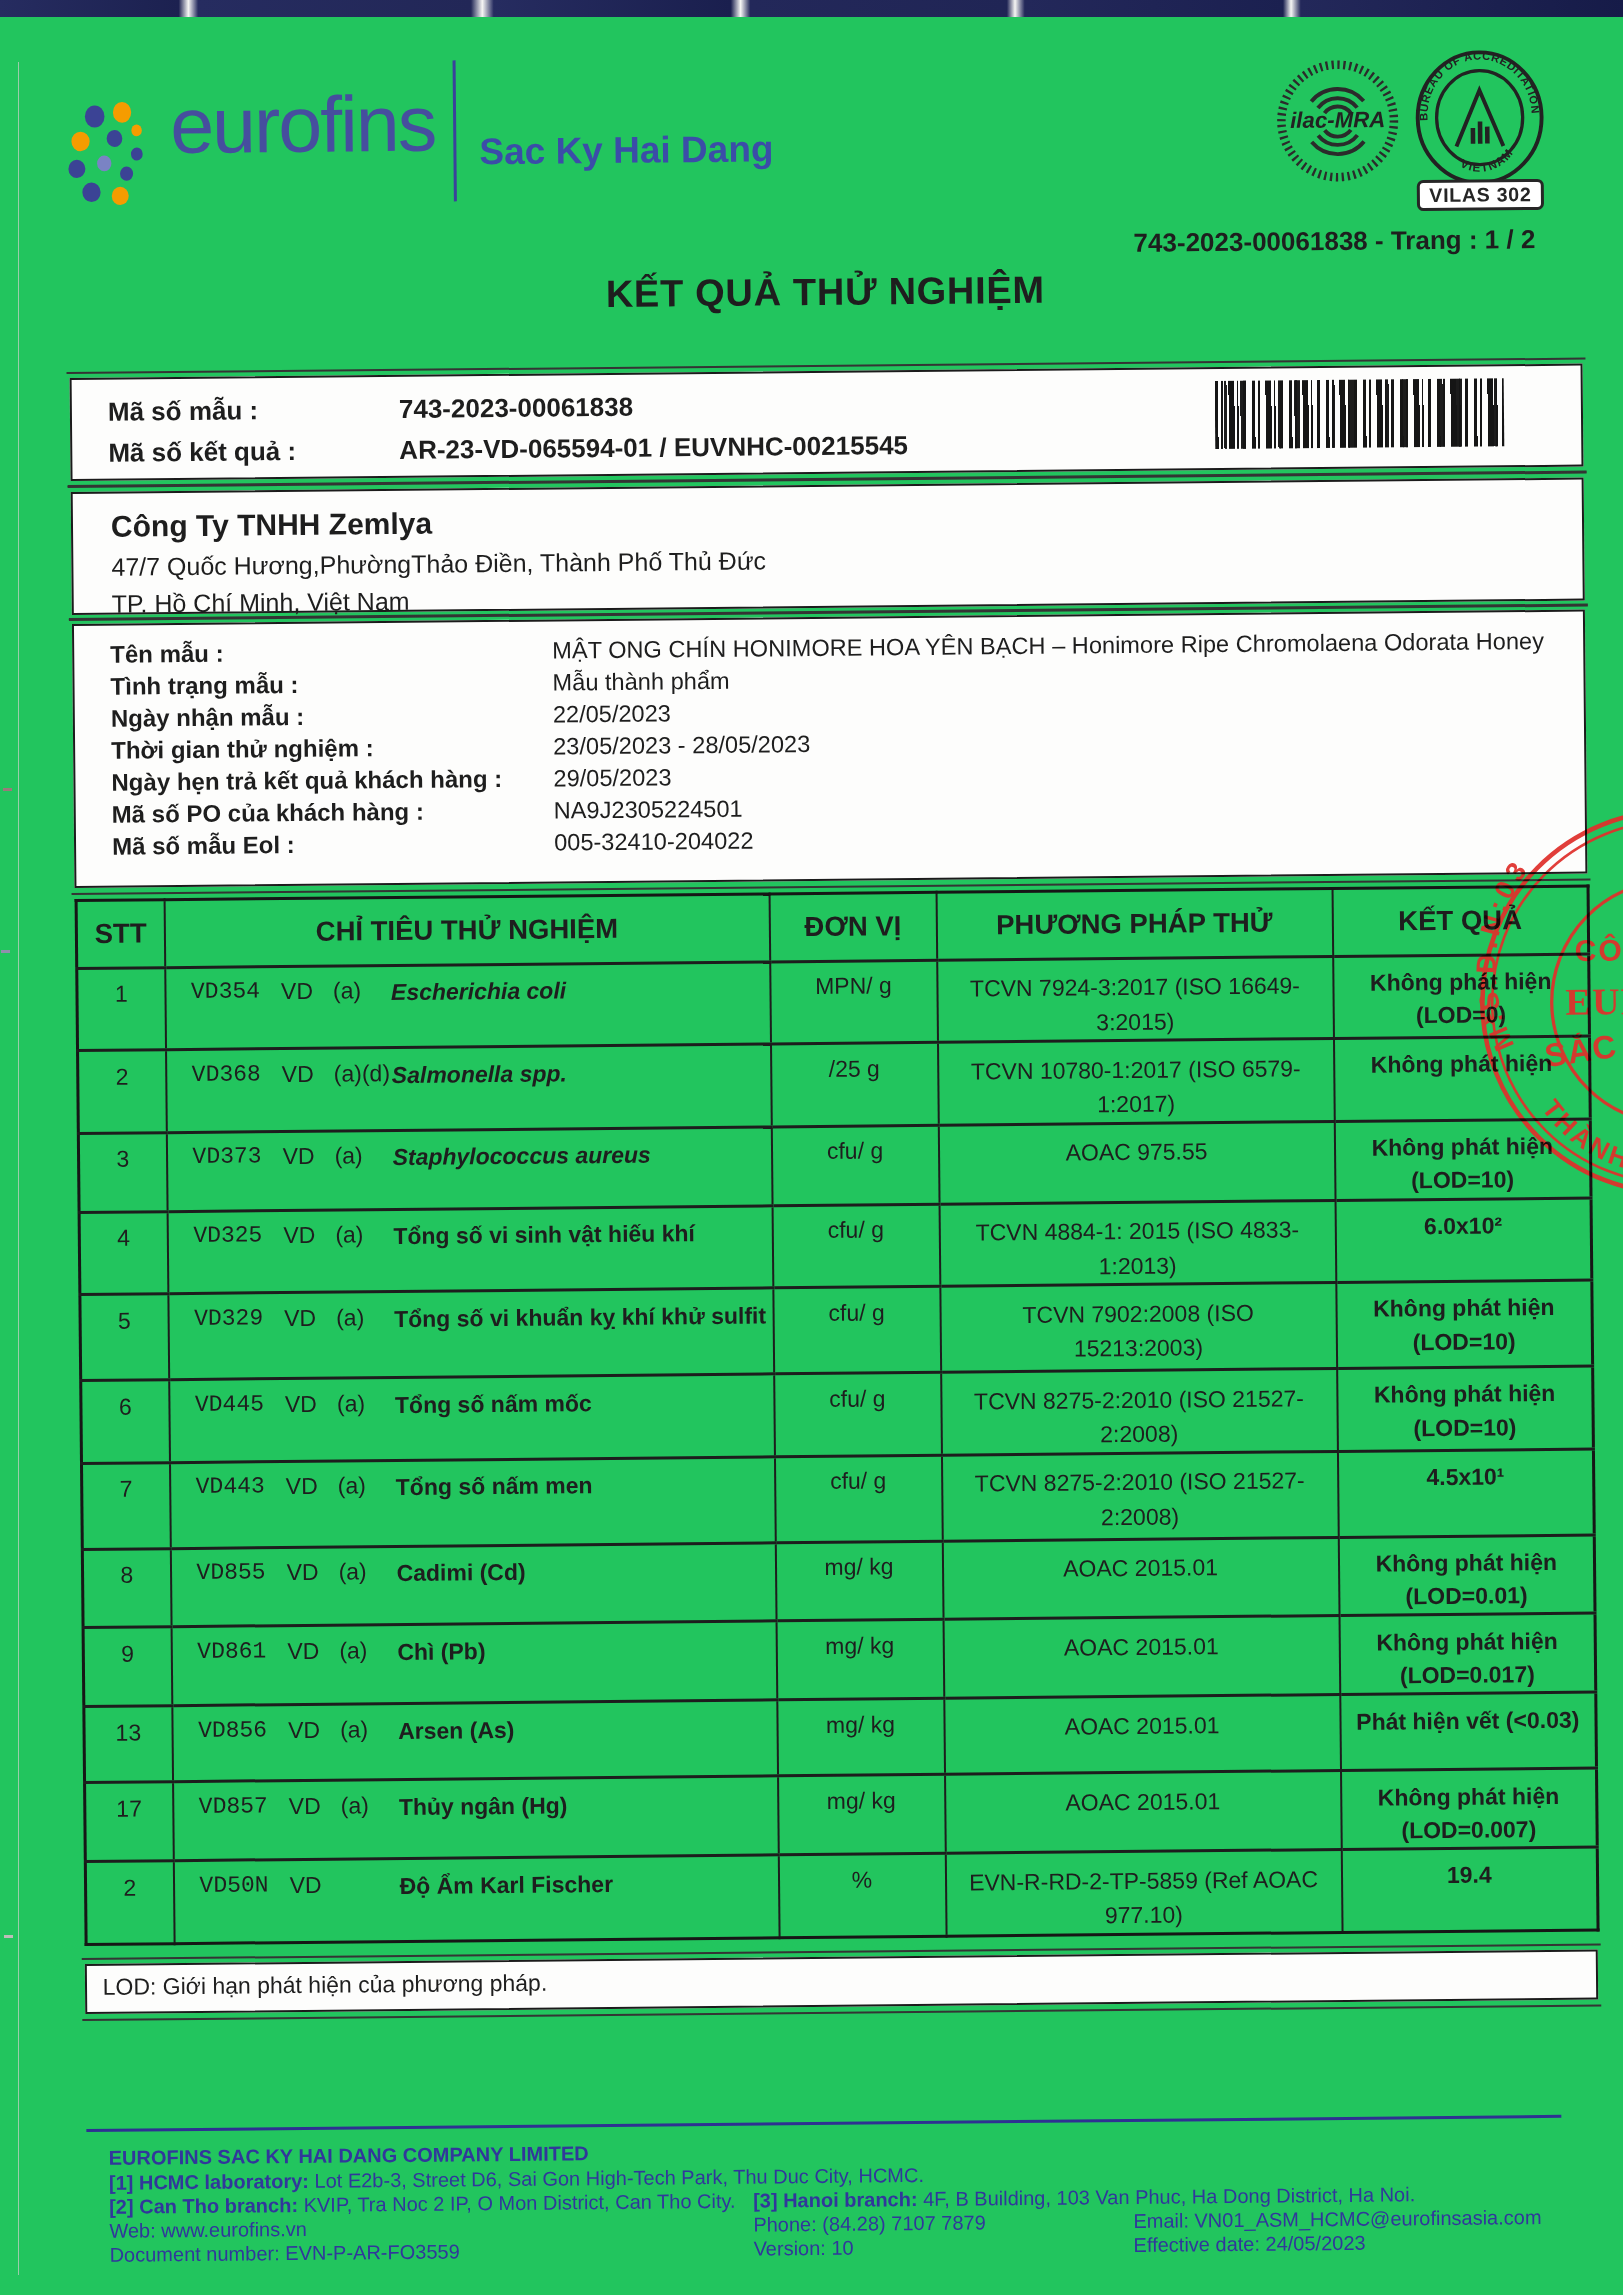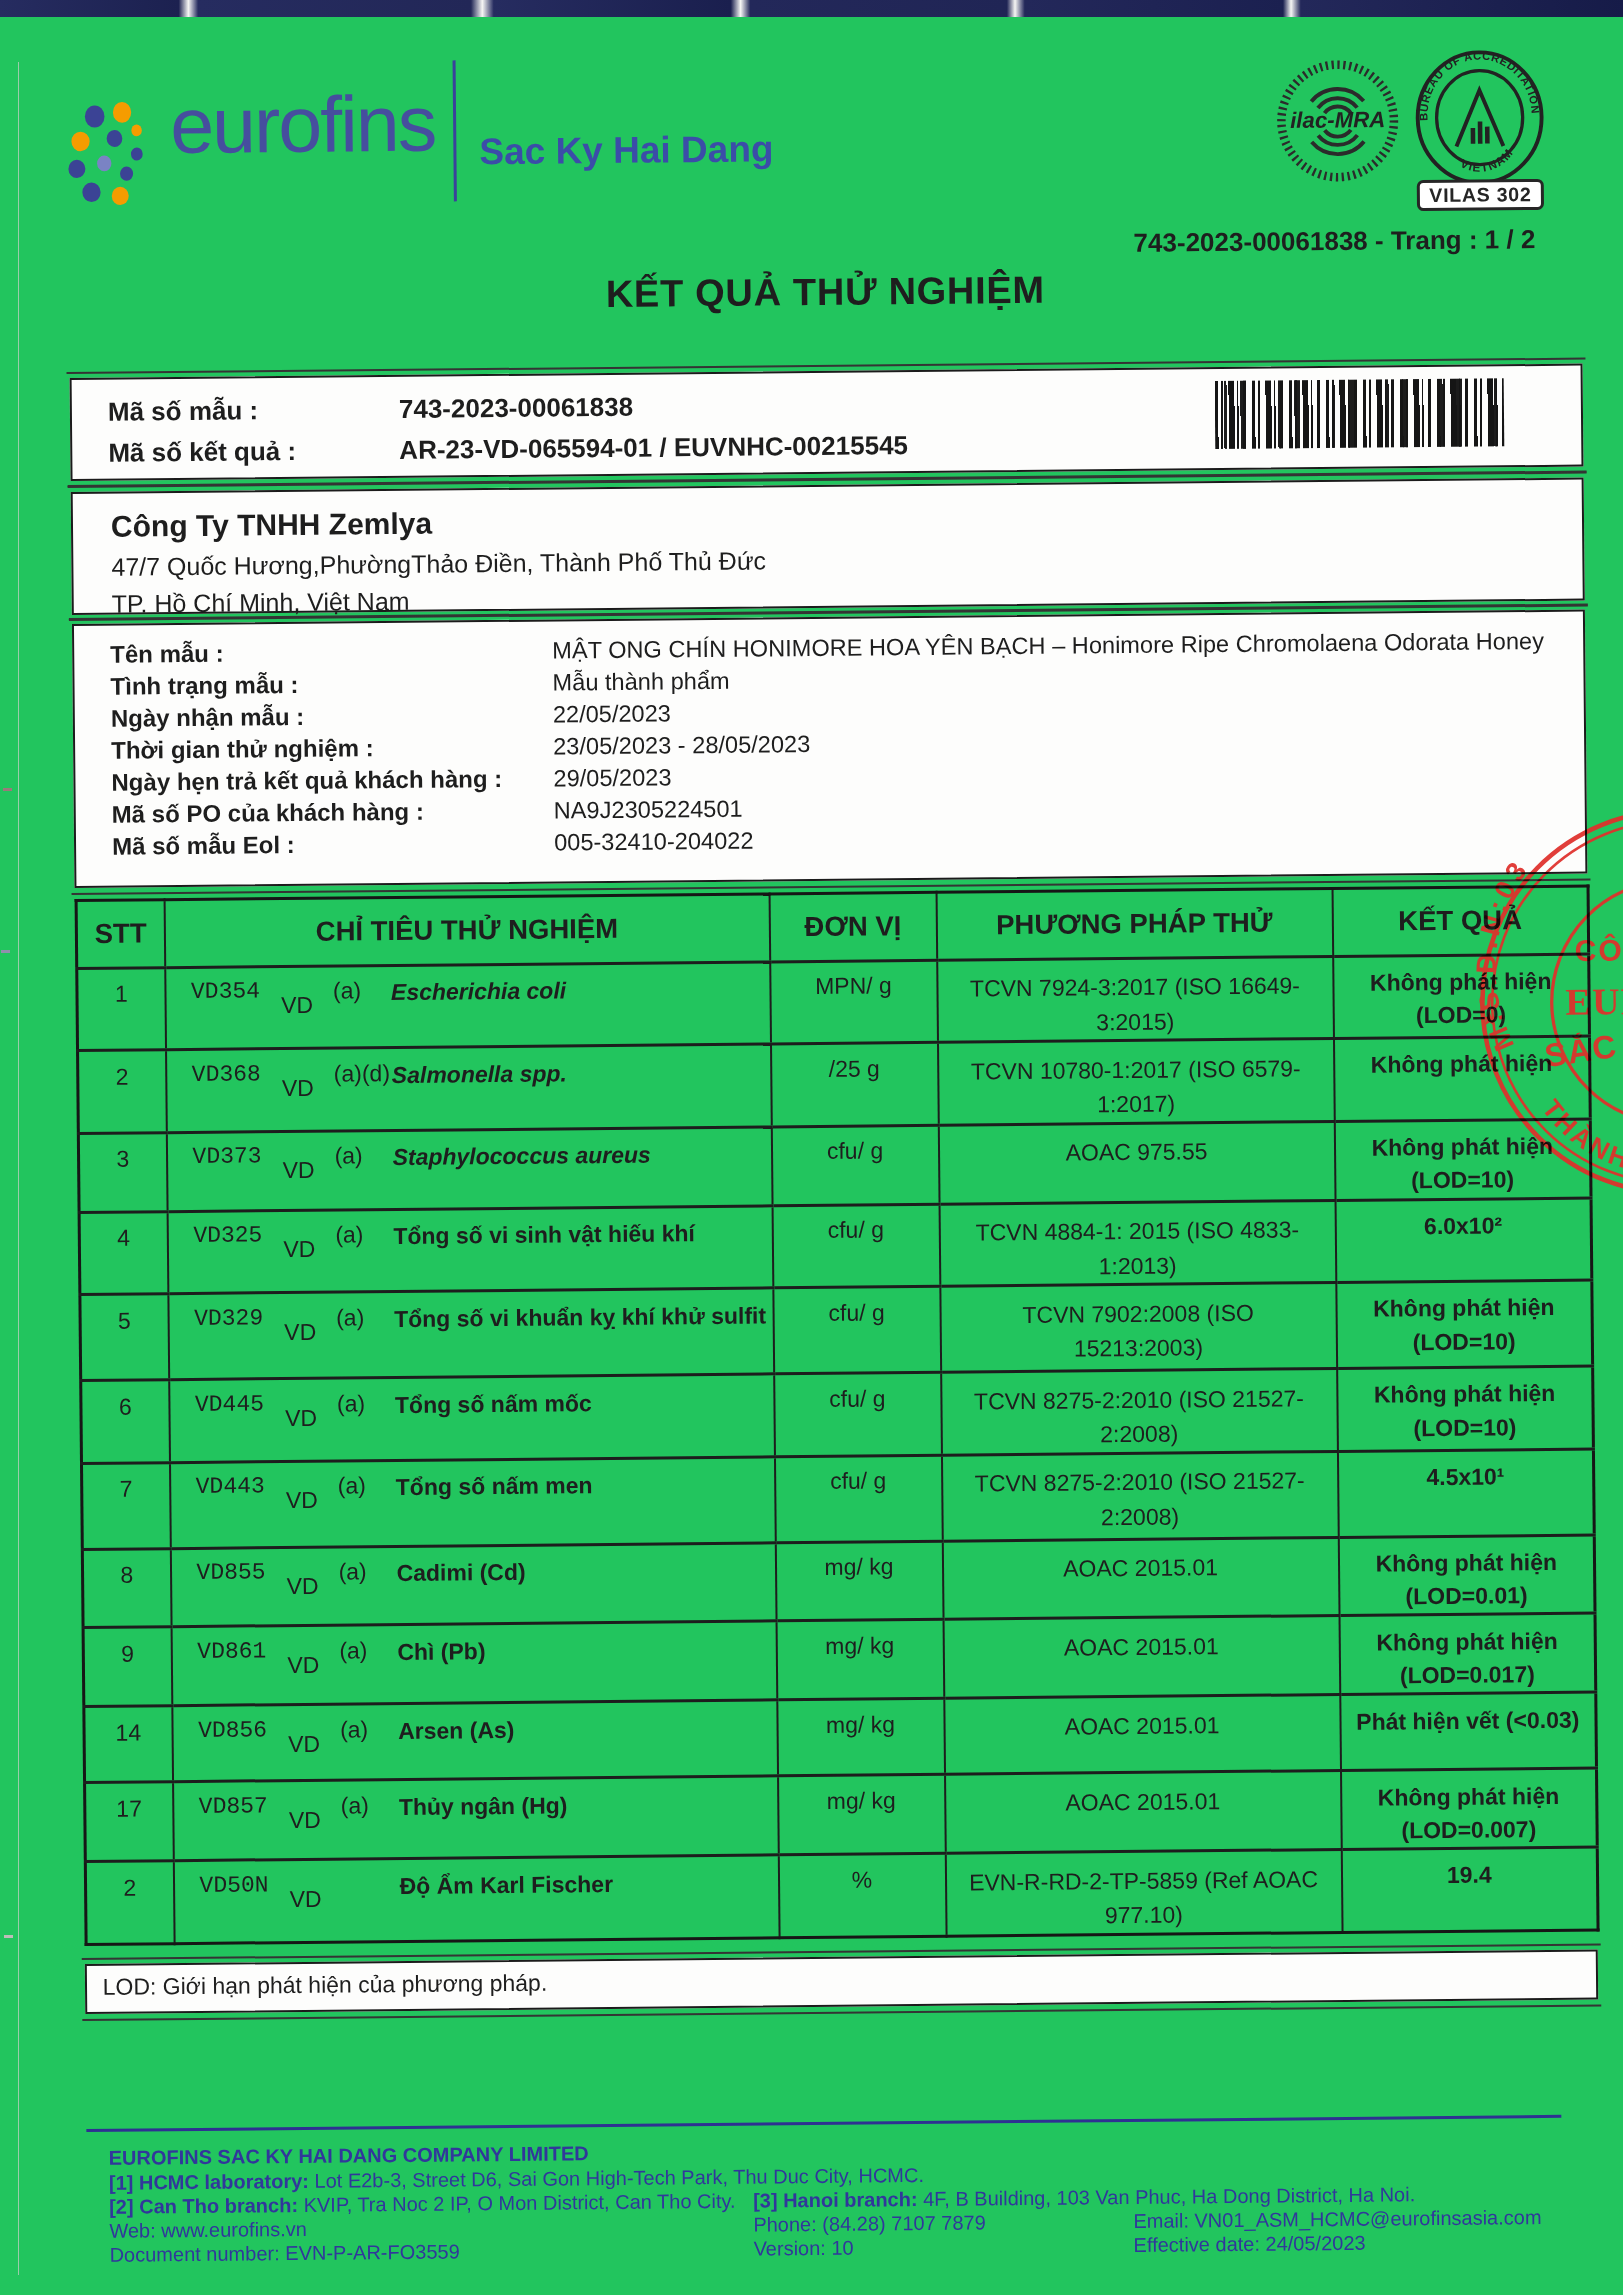--- a/index.html
+++ b/index.html
@@ -65,21 +65,21 @@
   table.results { border:3.3px solid #161616; }
   table.results th {
     font-size:27.5px; font-weight:bold; vertical-align:middle; text-align:center;
     border-bottom-width:3.3px; padding:0 2.6px;
   }
   table.results td { vertical-align:top; font-size:23px; border-top-width:3.3px; }
   .col-stt{width:88px} .col-name{width:605px} .col-unit{width:167px} .col-method{width:396px} .col-result{width:256px}
   td.stt { text-align:center; padding-top:11.8px; }
   td.name { padding:10.5px 5.2px 0 25px; }
   .name-in { display:flex; align-items:flex-start; }
-  .name-in .c { width:90px;font-family:Liberation Mono, monospace; } .name-in .l { width:52px;margin-top:14px; } .name-in .n { width:58px; }
+  .name-in .c { width:90px;font-family:Liberation Mono, monospace; } .name-in .l { width:52px; } .name-in .n { width:58px; }
   .name-in .nm { flex:1; font-weight:bold; line-height:1.35; }
   .nm.it { font-style:italic; }
   td.unit { text-align:center; padding-top:10.5px; }
   td.method { text-align:center; padding:10.5px 22px 0 22px; line-height:1.5; }
   td.result { text-align:center; font-weight:bold; padding:9.2px 10.5px 0 10.5px; line-height:1.45; }
 
   .lod-box { margin-top:18.3px; height:46px; font-size:23px; line-height:42px; padding-left:15.7px; }
 
   
   .footer { position:absolute; left:77px; right:72px; top:2122px; color:#31379b; }
@@ -349,21 +349,21 @@
                   <span class="l">VD</span>
                   <span class="n">(a)</span>
                   <span class="nm">Chì (Pb)</span>
                 </div>
               </td>
           <td class="unit">mg/ kg</td>
           <td class="method">AOAC 2015.01</td>
           <td class="result">Không phát hiện (LOD=0.017)</td>
         </tr>
         <tr style="height:76px">
-          <td class="stt">14</td>
+          <td class="stt">13</td>
           <td class="name">
                 <div class="name-in">
                   <span class="c">VD856</span>
                   <span class="l">VD</span>
                   <span class="n">(a)</span>
                   <span class="nm">Arsen (As)</span>
                 </div>
               </td>
           <td class="unit">mg/ kg</td>
           <td class="method">AOAC 2015.01</td>

